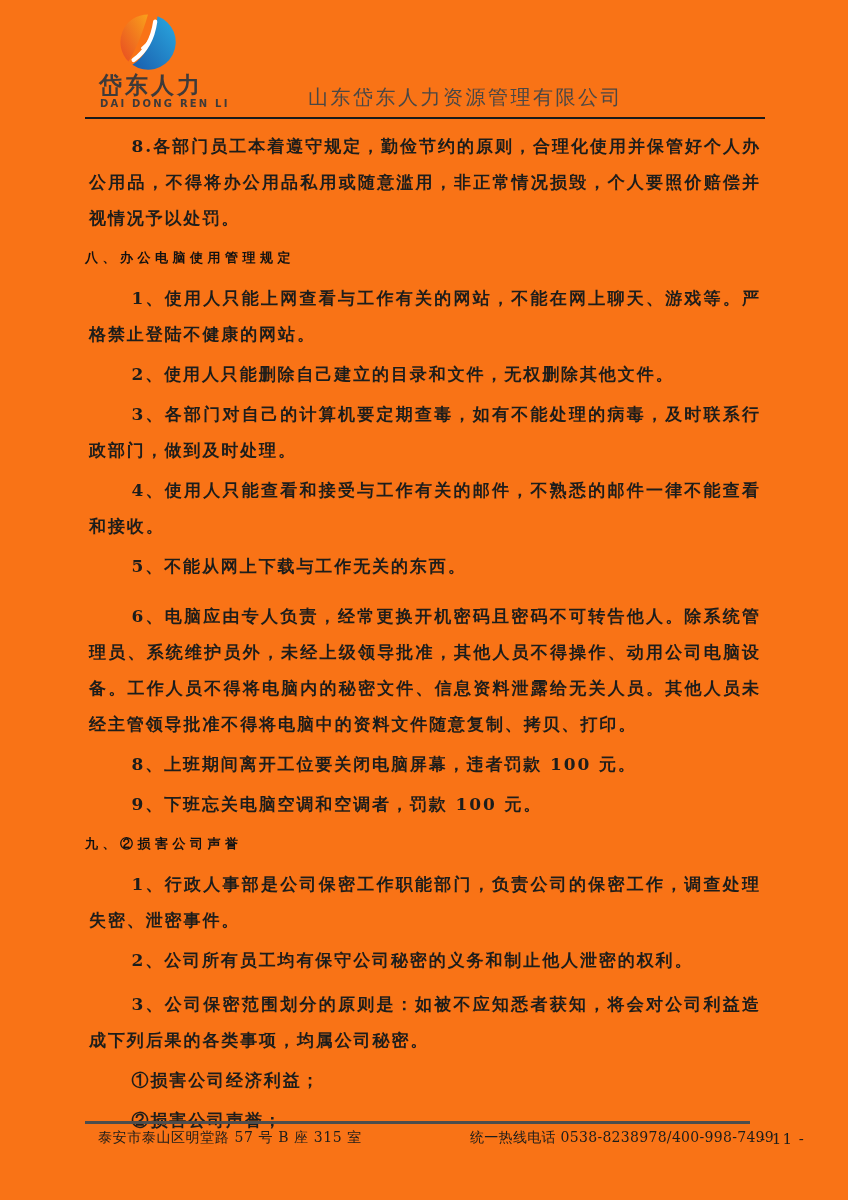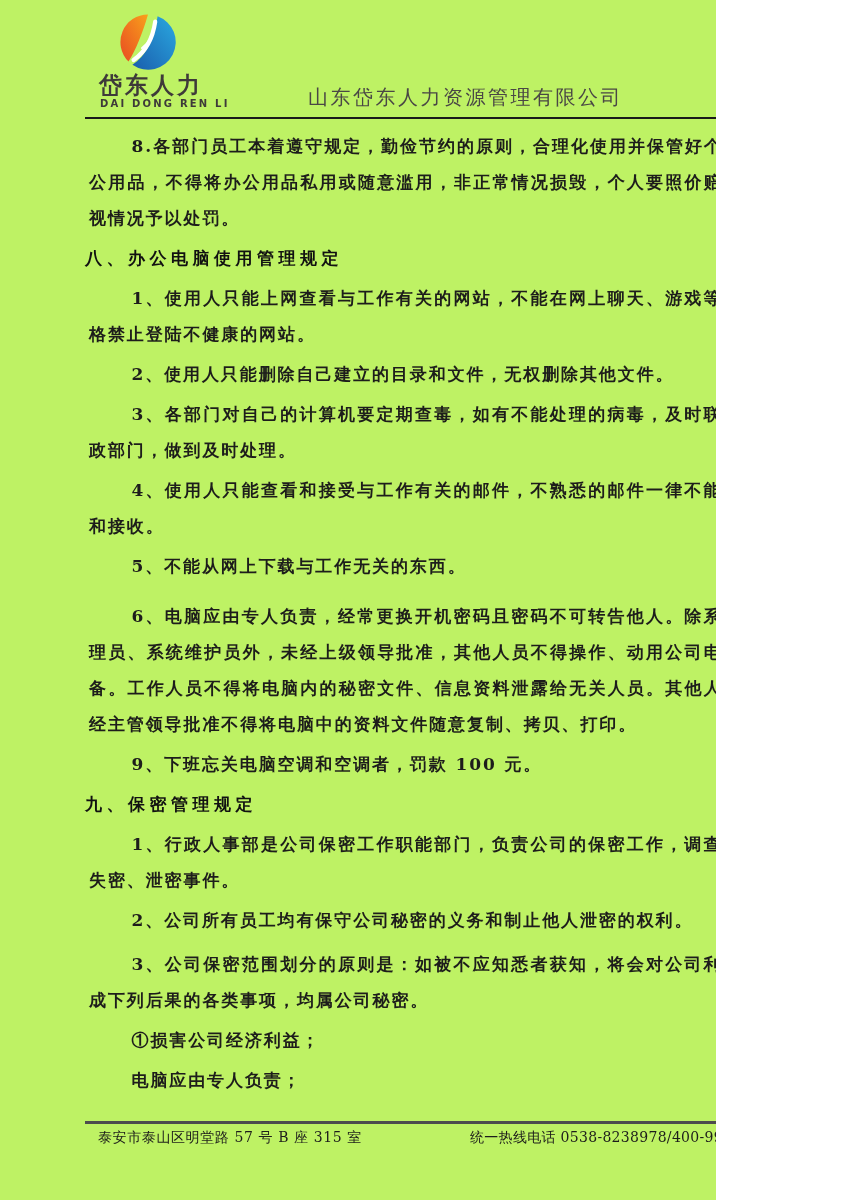--- a/index.html
+++ b/index.html
@@ -2,27 +2,26 @@
 <html lang="zh"><head>
 <meta charset="utf-8">
 <style>
   html, body {
     margin: 0;
     padding: 0;
     background: #ffffff;
   }
   .page {
     position: relative;
-    width: 700px;
+    width: 848px;
     height: 1200px;
-    background: #bef264;
+    background: #f97316;
     overflow: hidden;
     font-family: "DejaVu Serif", "Liberation Serif", serif;
     color: #1d1d1b;
-    padding-left: 16px;
   }
 
   
   .logo-mark {
     position: absolute;
     left: 118px;
     top: 12px;
     width: 60px;
     height: 60px;
   }
@@ -78,21 +77,21 @@
     margin: 4px;
     font-size: 17px;
     line-height: 36px;
     letter-spacing: 1.9px;
     text-indent: 2.5em;
     color: #1d1d1b;
     font-weight: bold;
   }
   .sec {
     margin: 6px 0 6px 0;
-    font-size: 17px;
+    font-size: 13px;
     line-height: 32px;
     font-weight: bold;
     letter-spacing: 4.5px;
     color: #111111;
     text-indent: 0;
   }
   .gap { margin-top: 14px; }
   .gap-sm { margin-top: 8px; }
 
   
@@ -162,27 +161,28 @@
 
   <div class="doc-body">
     <p class="para">8.各部门员工本着遵守规定，勤俭节约的原则，合理化使用并保管好个人办公用品，不得将办公用品私用或随意滥用，非正常情况损毁，个人要照价赔偿并视情况予以处罚。</p>
     <h2 class="sec">八、办公电脑使用管理规定</h2>
     <p class="para">1、使用人只能上网查看与工作有关的网站，不能在网上聊天、游戏等。严格禁止登陆不健康的网站。</p>
     <p class="para">2、使用人只能删除自己建立的目录和文件，无权删除其他文件。</p>
     <p class="para">3、各部门对自己的计算机要定期查毒，如有不能处理的病毒，及时联系行政部门，做到及时处理。</p>
     <p class="para">4、使用人只能查看和接受与工作有关的邮件，不熟悉的邮件一律不能查看和接收。</p>
     <p class="para">5、不能从网上下载与工作无关的东西。</p>
     <p class="para gap">6、电脑应由专人负责，经常更换开机密码且密码不可转告他人。除系统管理员、系统维护员外，未经上级领导批准，其他人员不得操作、动用公司电脑设备。工作人员不得将电脑内的秘密文件、信息资料泄露给无关人员。其他人员未经主管领导批准不得将电脑中的资料文件随意复制、拷贝、打印。</p>
+    <p class="para">8、上班期间离开工位要关闭电脑屏幕，违者罚款 100 元。</p>
     <p class="para">9、下班忘关电脑空调和空调者，罚款 100 元。</p>
-    <h2 class="sec">九、保密管理规定</h2>
+    <h2 class="sec">九、②损害公司声誉</h2>
     <p class="para">1、行政人事部是公司保密工作职能部门，负责公司的保密工作，调查处理失密、泄密事件。</p>
     <p class="para">2、公司所有员工均有保守公司秘密的义务和制止他人泄密的权利。</p>
     <p class="para gap-sm">3、公司保密范围划分的原则是：如被不应知悉者获知，将会对公司利益造成下列后果的各类事项，均属公司秘密。</p>
     <p class="para">①损害公司经济利益；</p>
-    <p class="para">电脑应由专人负责；</p>
+    <p class="para">②损害公司声誉；</p>
   </div>
 
   <div class="footer-rule"></div>
   <div class="footer-address">泰安市泰山区明堂路 57 号 B 座 315 室</div>
   <div class="footer-hotline">统一热线电话 0538-8238978/400-998-7499</div>
   <div class="page-number">- 11 -</div>
 
 </div>
 
 </body></html>

